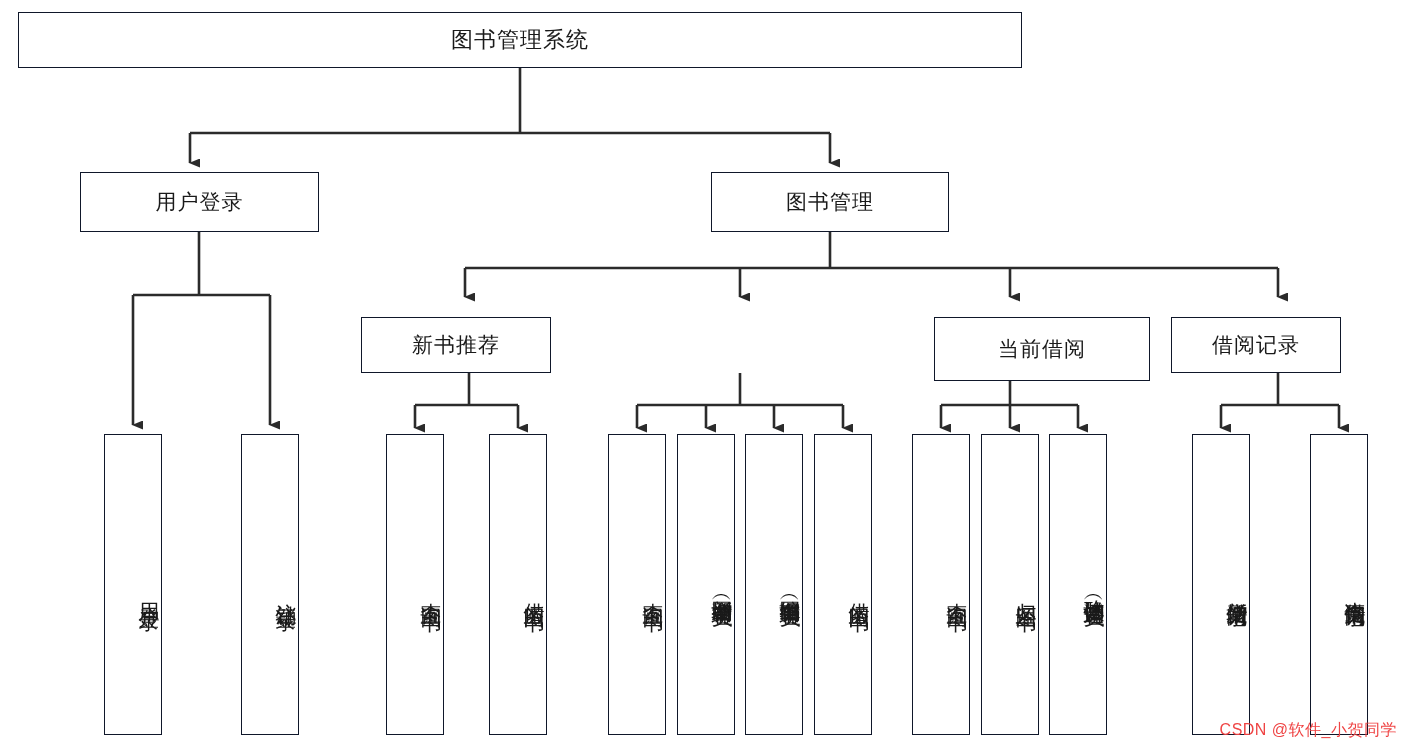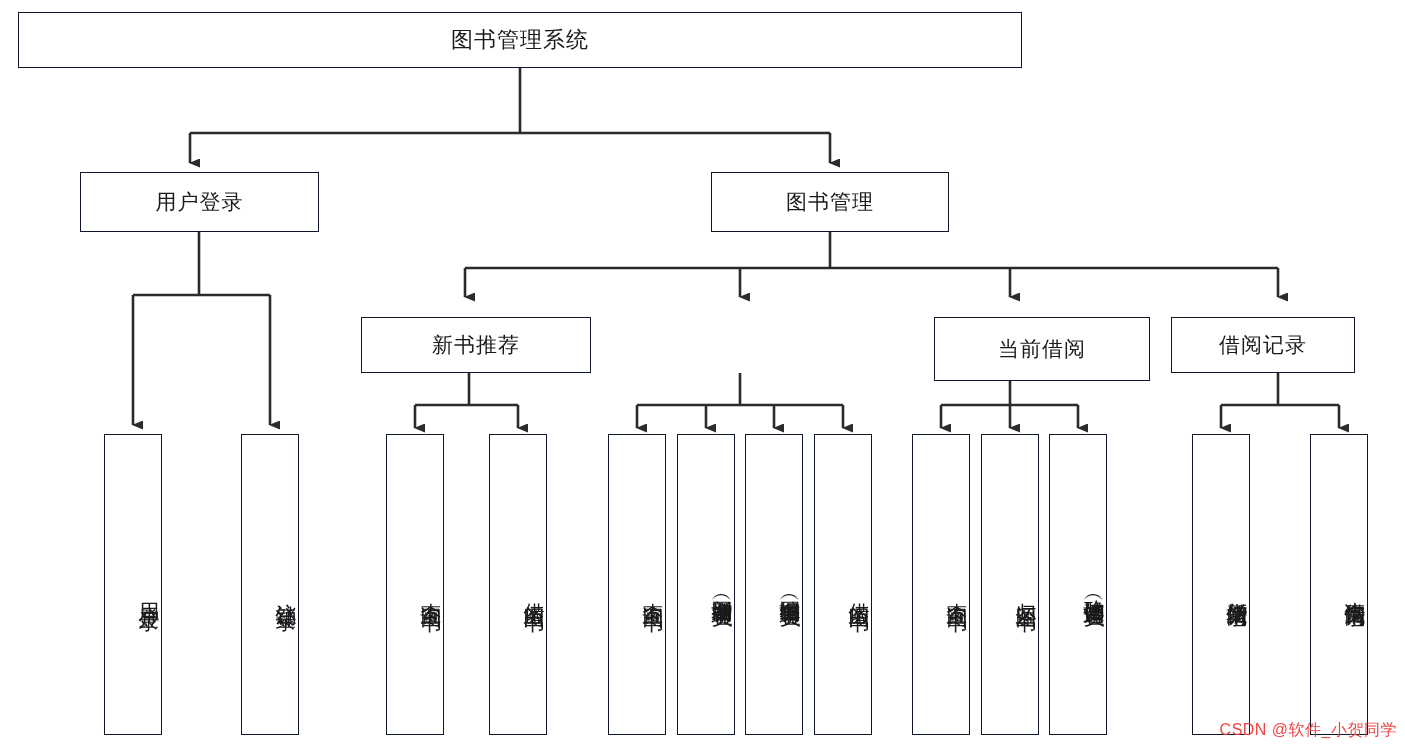--- a/index.html
+++ b/index.html
@@ -129,27 +129,27 @@
     <span>图书管理系统</span>
   </div>
 
   <div class="node h" style="left:80px; top:172px; width:239px; height:60px;">
     <span>用户登录</span>
   </div>
   <div class="node h" style="left:711px; top:172px; width:238px; height:60px;">
     <span>图书管理</span>
   </div>
 
-  <div class="node h" style="left:361px; top:317px; width:230px; height:56px;">
+  <div class="node h" style="left:361px; top:317px; width:190px; height:56px;">
     <span>新书推荐</span>
   </div>
   <div class="node h" style="left:902px; top:317px; width:216px; height:64px;margin-left:32px;">
     <span>当前借阅</span>
   </div>
-  <div class="node h" style="left:1171px; top:317px; width:184px; height:56px;">
+  <div class="node h" style="left:1171px; top:317px; width:170px; height:56px;">
     <span>借阅记录</span>
   </div>
 
   <div class="node v" style="left:104px; top:434px; width:58px; height:301px;">
     <span>用户登录</span>
   </div>
   <div class="node v" style="left:241px; top:434px; width:58px; height:301px;">
     <span>注销登录</span>
   </div>
 

